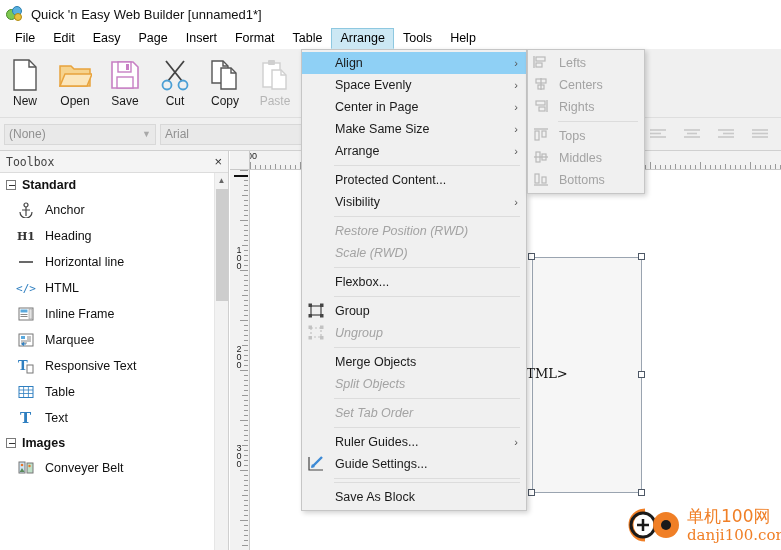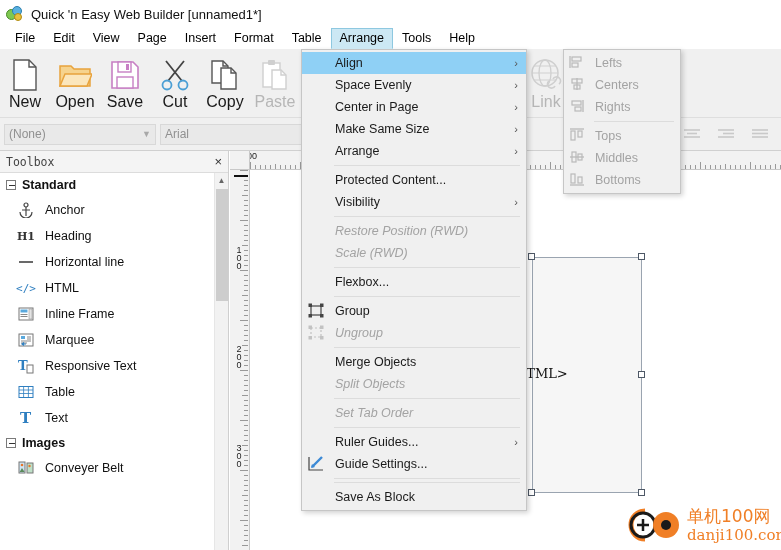--- a/index.html
+++ b/index.html
@@ -58,21 +58,21 @@
   
   .toolbar {
     position:absolute; left:0; top:49px; width:781px; height:69px;
     background:#f0f0f0; border-bottom:1px solid #dedede;
     display:flex; align-items:flex-start;
   }
   .tb-btn {
     width: 50px; height: 67px;
     display:flex; flex-direction:column; align-items:center; justify-content:flex-start;
     padding-top: 6px;
-    font-size: 16px; color:#1a1a1a;
+    font-size: 12px; color:#1a1a1a;
   }
   .tb-btn.disabled { color:#b6b6b6; }
   .tb-ico { height: 40px; display:flex; align-items:center; justify-content:center; }
   .tb-lab { margin-top:0px; line-height:13px; }
   .tb-sep { width:1px; height:52px; background:#d4d4d4; margin: 6px 3px 0 3px; }
 
   
   .formatbar {
     position:absolute; left:0; top:118px; width:781px; height:33px;
     background:#f0f0f0; border-bottom:1px solid #d0d0d0;
@@ -163,21 +163,21 @@
   .mi.disabled { color:#a3a3a3;font-style:italic; }
   .mi.highlight { background:#8fd0f5; }
   .mi .arrow { margin-left:auto; font-size:11px; color:#555; }
   .mi .mi-ico { position:absolute; left:6px; top:3px; width:17px; height:16px; }
   .msep { height:1px; background:#dcdcdc; margin:3px 6px 3px 32px; position:relative; z-index:2; }
 
   .submenu {
     position:absolute; left:527px; top:49px; width:118px;
     background:#f0f0f0; border:1px solid #c6c6c6;
     box-shadow: 2px 2px 5px rgba(0,0,0,0.18);
-    z-index: 55; padding: 2px 0; margin-left: 36px;
+    z-index: 55; padding: 2px 0;
   }
   .submenu:before {
     content:""; position:absolute; left:0; top:0; width:27px; bottom:0; background:#f0f0f0;
   }
   .smi {
     position:relative; height:22px; display:flex; align-items:center;
     font-size:12.5px; color:#a3a3a3; padding-left:31px; z-index:2;
   }
   .smi .smi-ico { position:absolute; left:5px; top:3px; width:17px; height:16px; }
 
@@ -198,21 +198,21 @@
       <div class="b1"></div>
         <div class="b2"></div>
         <div class="b3"></div>
     </div>
     <div class="title-text">Quick 'n Easy Web Builder [unnamed1*]</div>
   </div>
 
   <div class="menubar" id="menubar">
       <div class="menu-item">File</div>
       <div class="menu-item">Edit</div>
-      <div class="menu-item">View</div>
+      <div class="menu-item">Easy</div>
       <div class="menu-item">Page</div>
       <div class="menu-item">Insert</div>
       <div class="menu-item">Format</div>
       <div class="menu-item">Table</div>
       <div class="menu-item active">Arrange</div>
       <div class="menu-item">Tools</div>
       <div class="menu-item">Help</div>
     </div>
 
   <div class="toolbar" id="toolbar">

